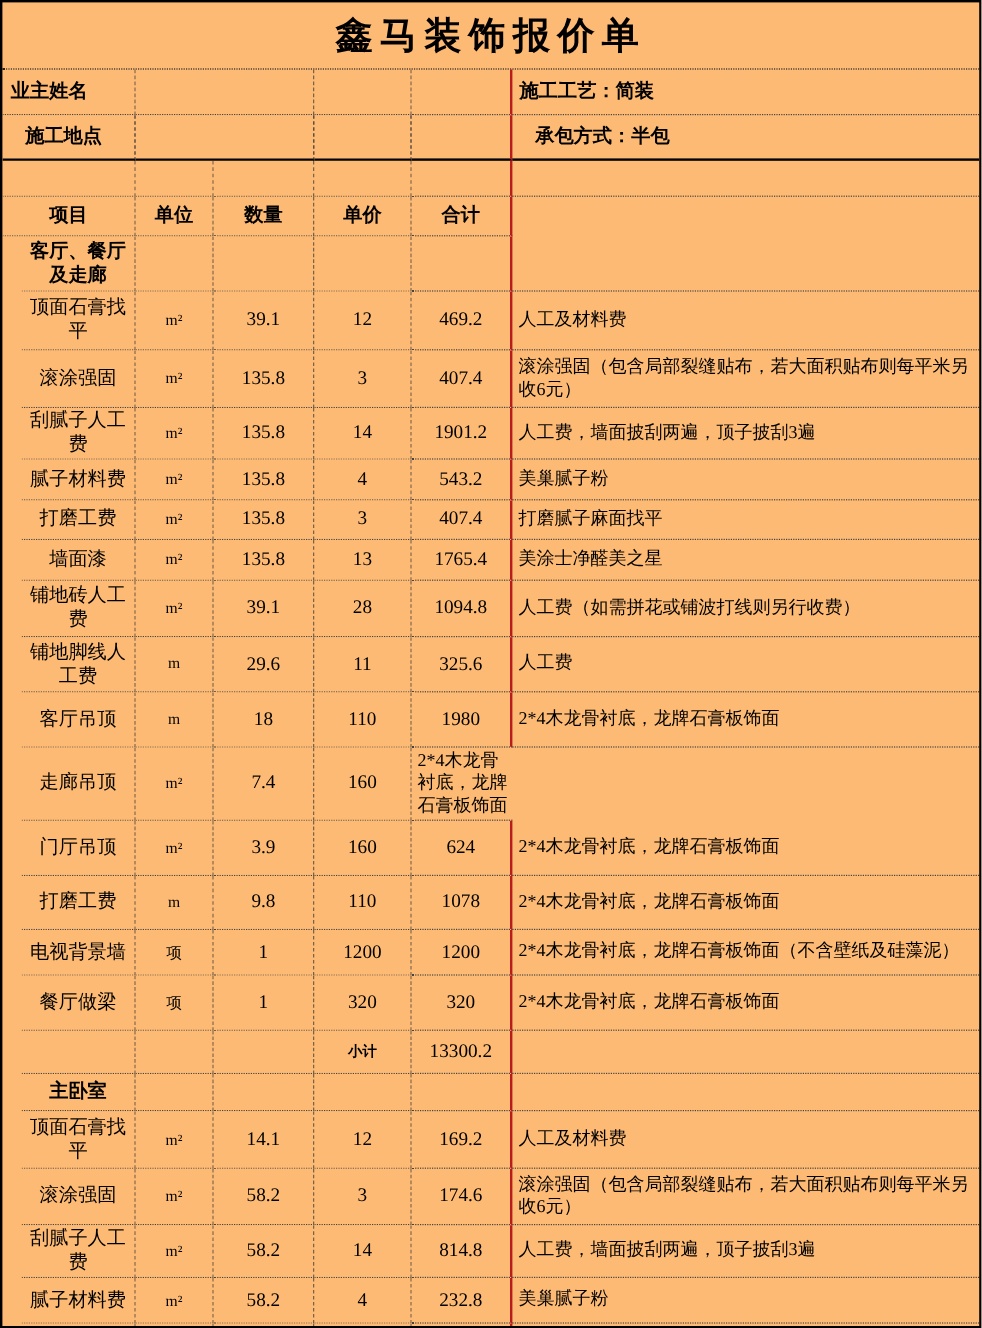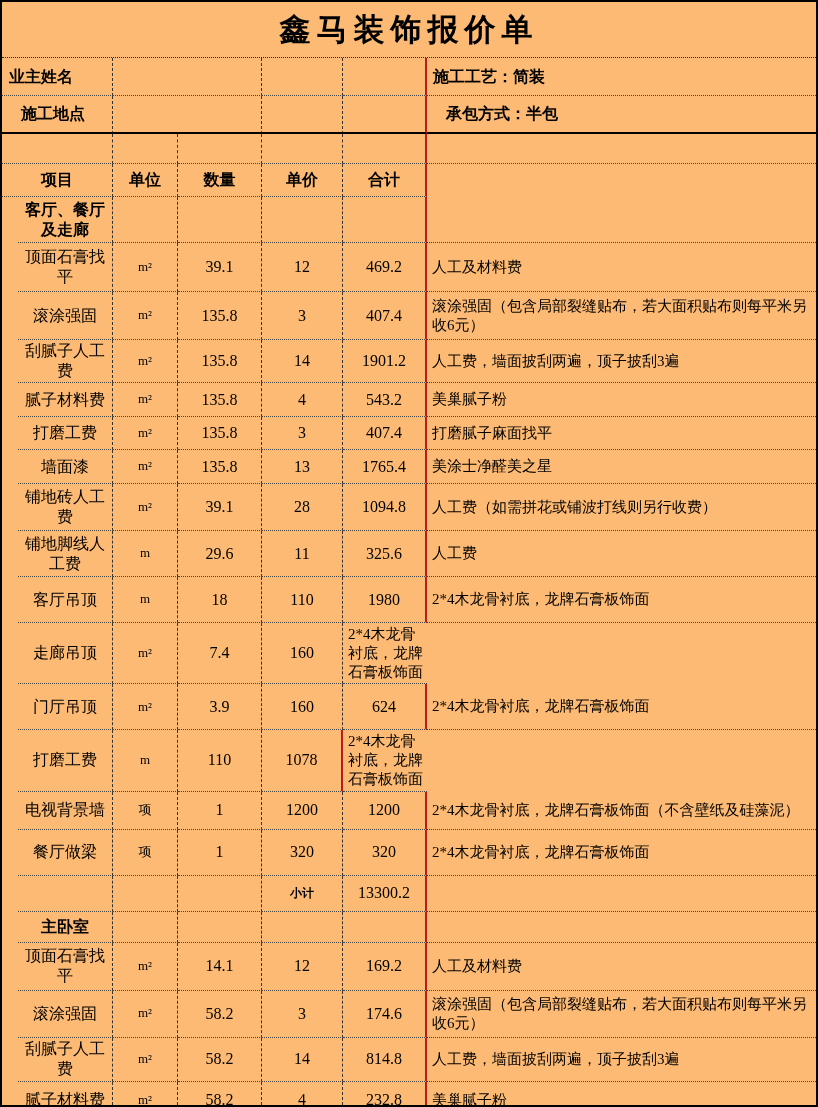--- a/index.html
+++ b/index.html
@@ -185,20 +185,21 @@
         <div class="cell c-item">门厅吊顶</div>
         <div class="cell c-unit">m²</div>
         <div class="cell c-qty">3.9</div>
         <div class="cell c-price">160</div>
         <div class="cell c-total ct">624</div>
         <div class="cell c-note last">2*4木龙骨衬底，龙牌石膏板饰面</div>
       </div>
       <div class="trow cols6" style="min-height: 45px;">
         <div class="cell c-item">打磨工费</div>
         <div class="cell c-unit">m</div>
+        <div class="cell c-qty">9.8</div>
         <div class="cell c-price">110</div>
         <div class="cell c-total ct">1078</div>
         <div class="cell c-note last">2*4木龙骨衬底，龙牌石膏板饰面</div>
       </div>
       <div class="trow cols6" style="min-height: 38px;">
         <div class="cell c-item">电视背景墙</div>
         <div class="cell c-unit">项</div>
         <div class="cell c-qty">1</div>
         <div class="cell c-price">1200</div>
         <div class="cell c-total ct">1200</div>

